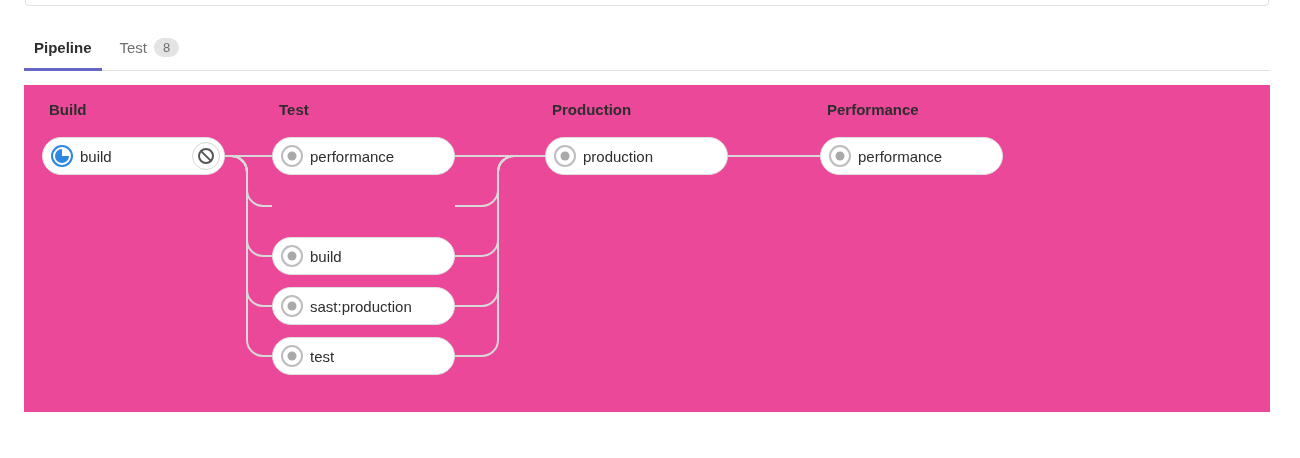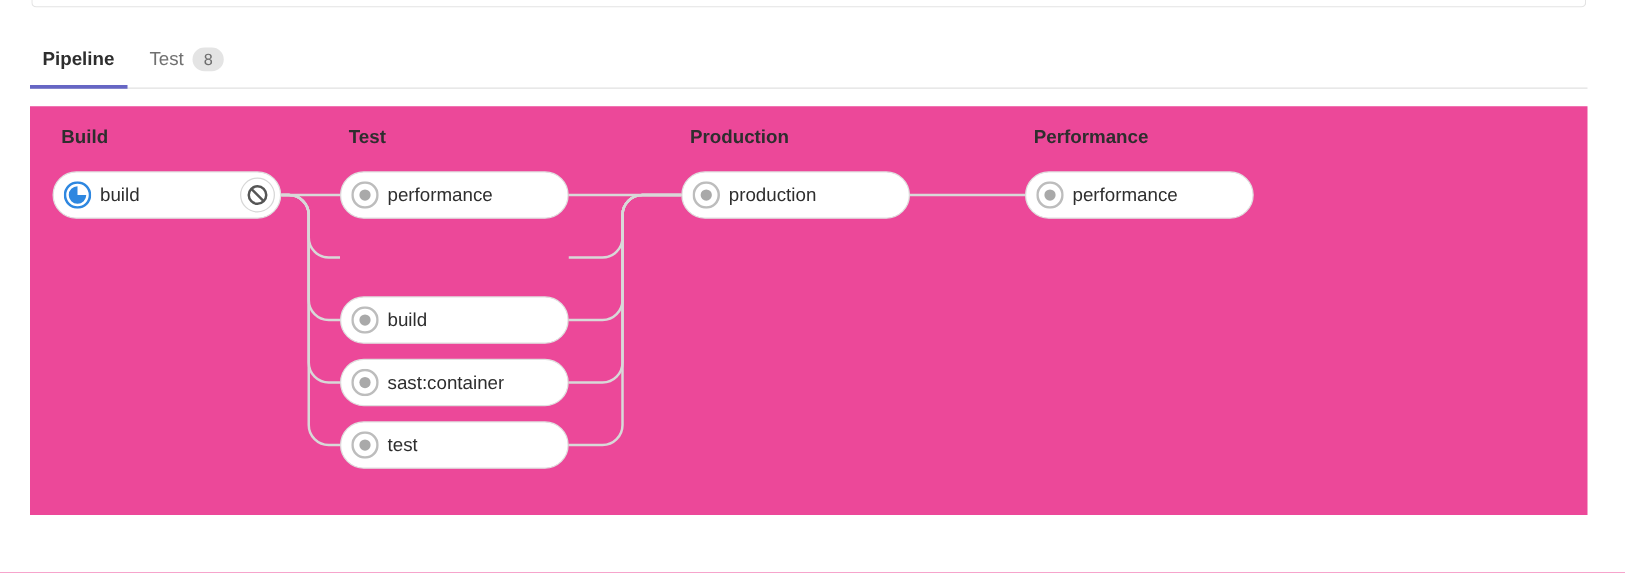--- a/index.html
+++ b/index.html
@@ -114,21 +114,21 @@
           <circle cx="11" cy="11" r="10" fill="#fff" stroke="#bdbdbd" stroke-width="2"></circle>
           <circle cx="11" cy="11" r="4.5" fill="#a9a9a9"></circle>
         </svg></span>
       <span class="label">build</span>
     </div>
     <div class="pill" style="left: 248px; top: 202px;">
       <span class="status-icon"><svg width="22" height="22" viewBox="0 0 22 22">
           <circle cx="11" cy="11" r="10" fill="#fff" stroke="#bdbdbd" stroke-width="2"></circle>
           <circle cx="11" cy="11" r="4.5" fill="#a9a9a9"></circle>
         </svg></span>
-      <span class="label">sast:container</span>
+      <span class="label">sast:production</span>
     </div>
     <div class="pill" style="left: 248px; top: 252px;">
       <span class="status-icon"><svg width="22" height="22" viewBox="0 0 22 22">
           <circle cx="11" cy="11" r="10" fill="#fff" stroke="#bdbdbd" stroke-width="2"></circle>
           <circle cx="11" cy="11" r="4.5" fill="#a9a9a9"></circle>
         </svg></span>
       <span class="label">test</span>
     </div>
     <div class="stage-header" style="left: 528px;">Production</div>
     <div class="pill" style="left: 521px; top: 52px;">

